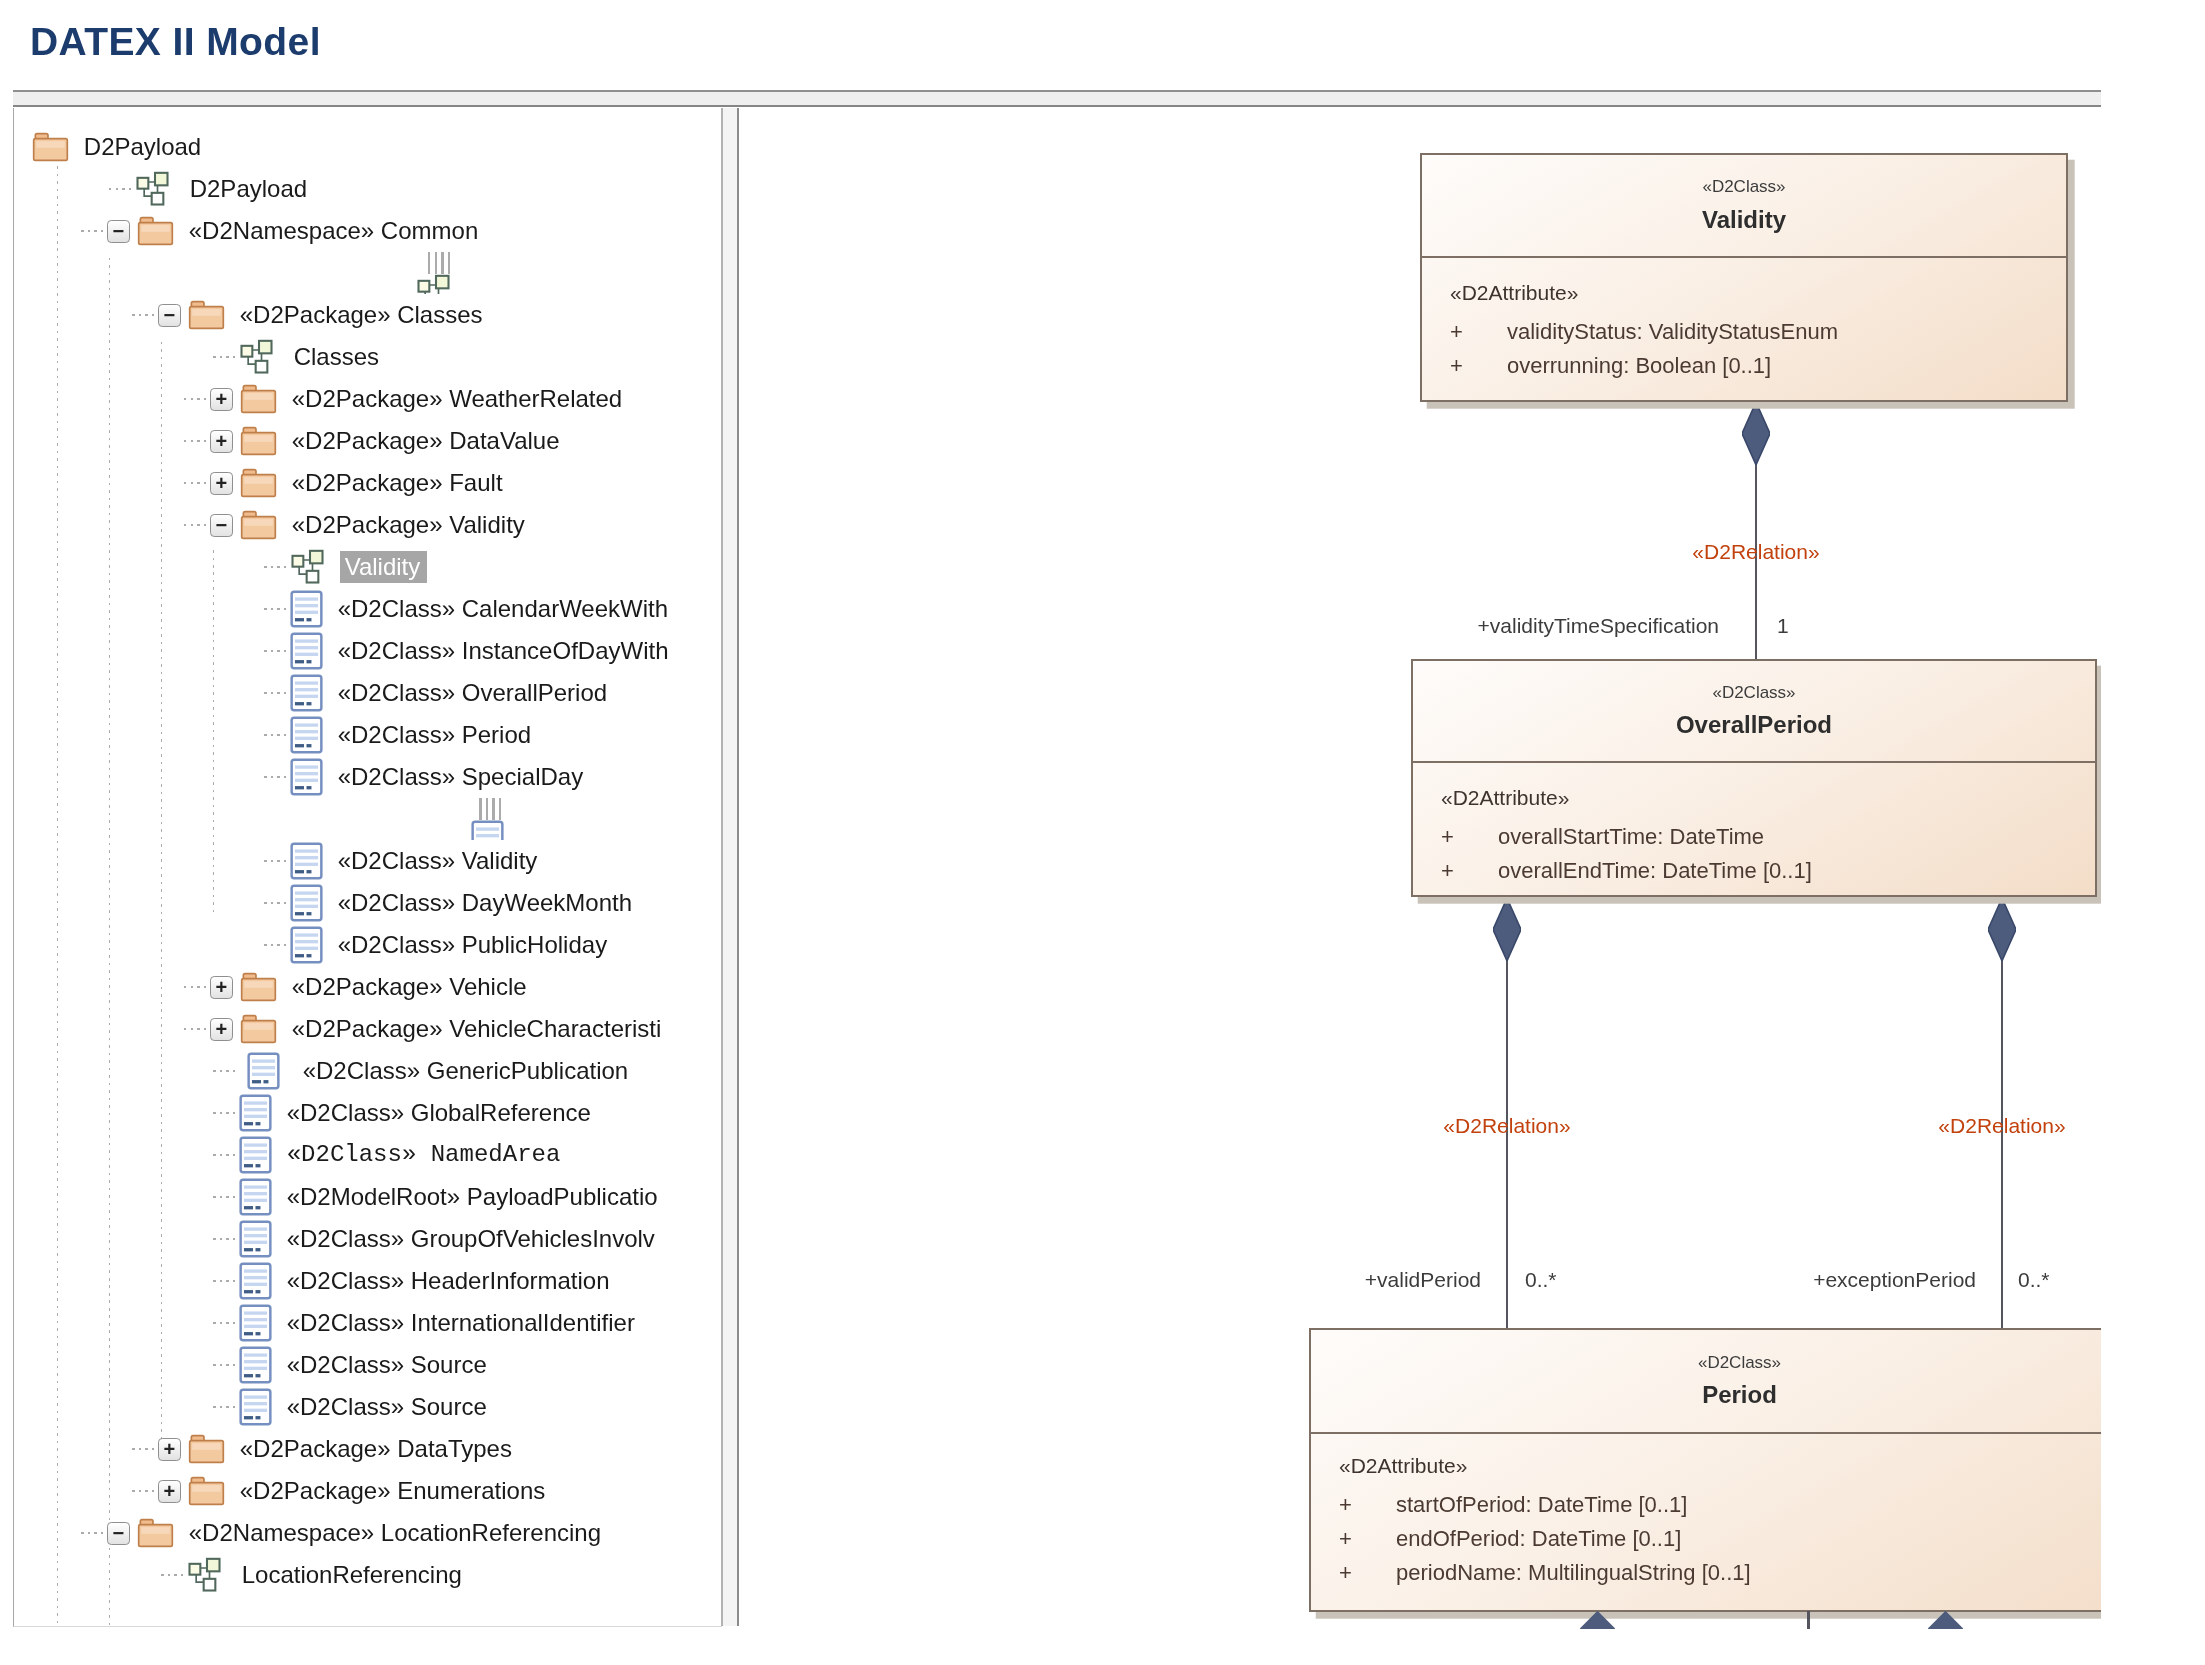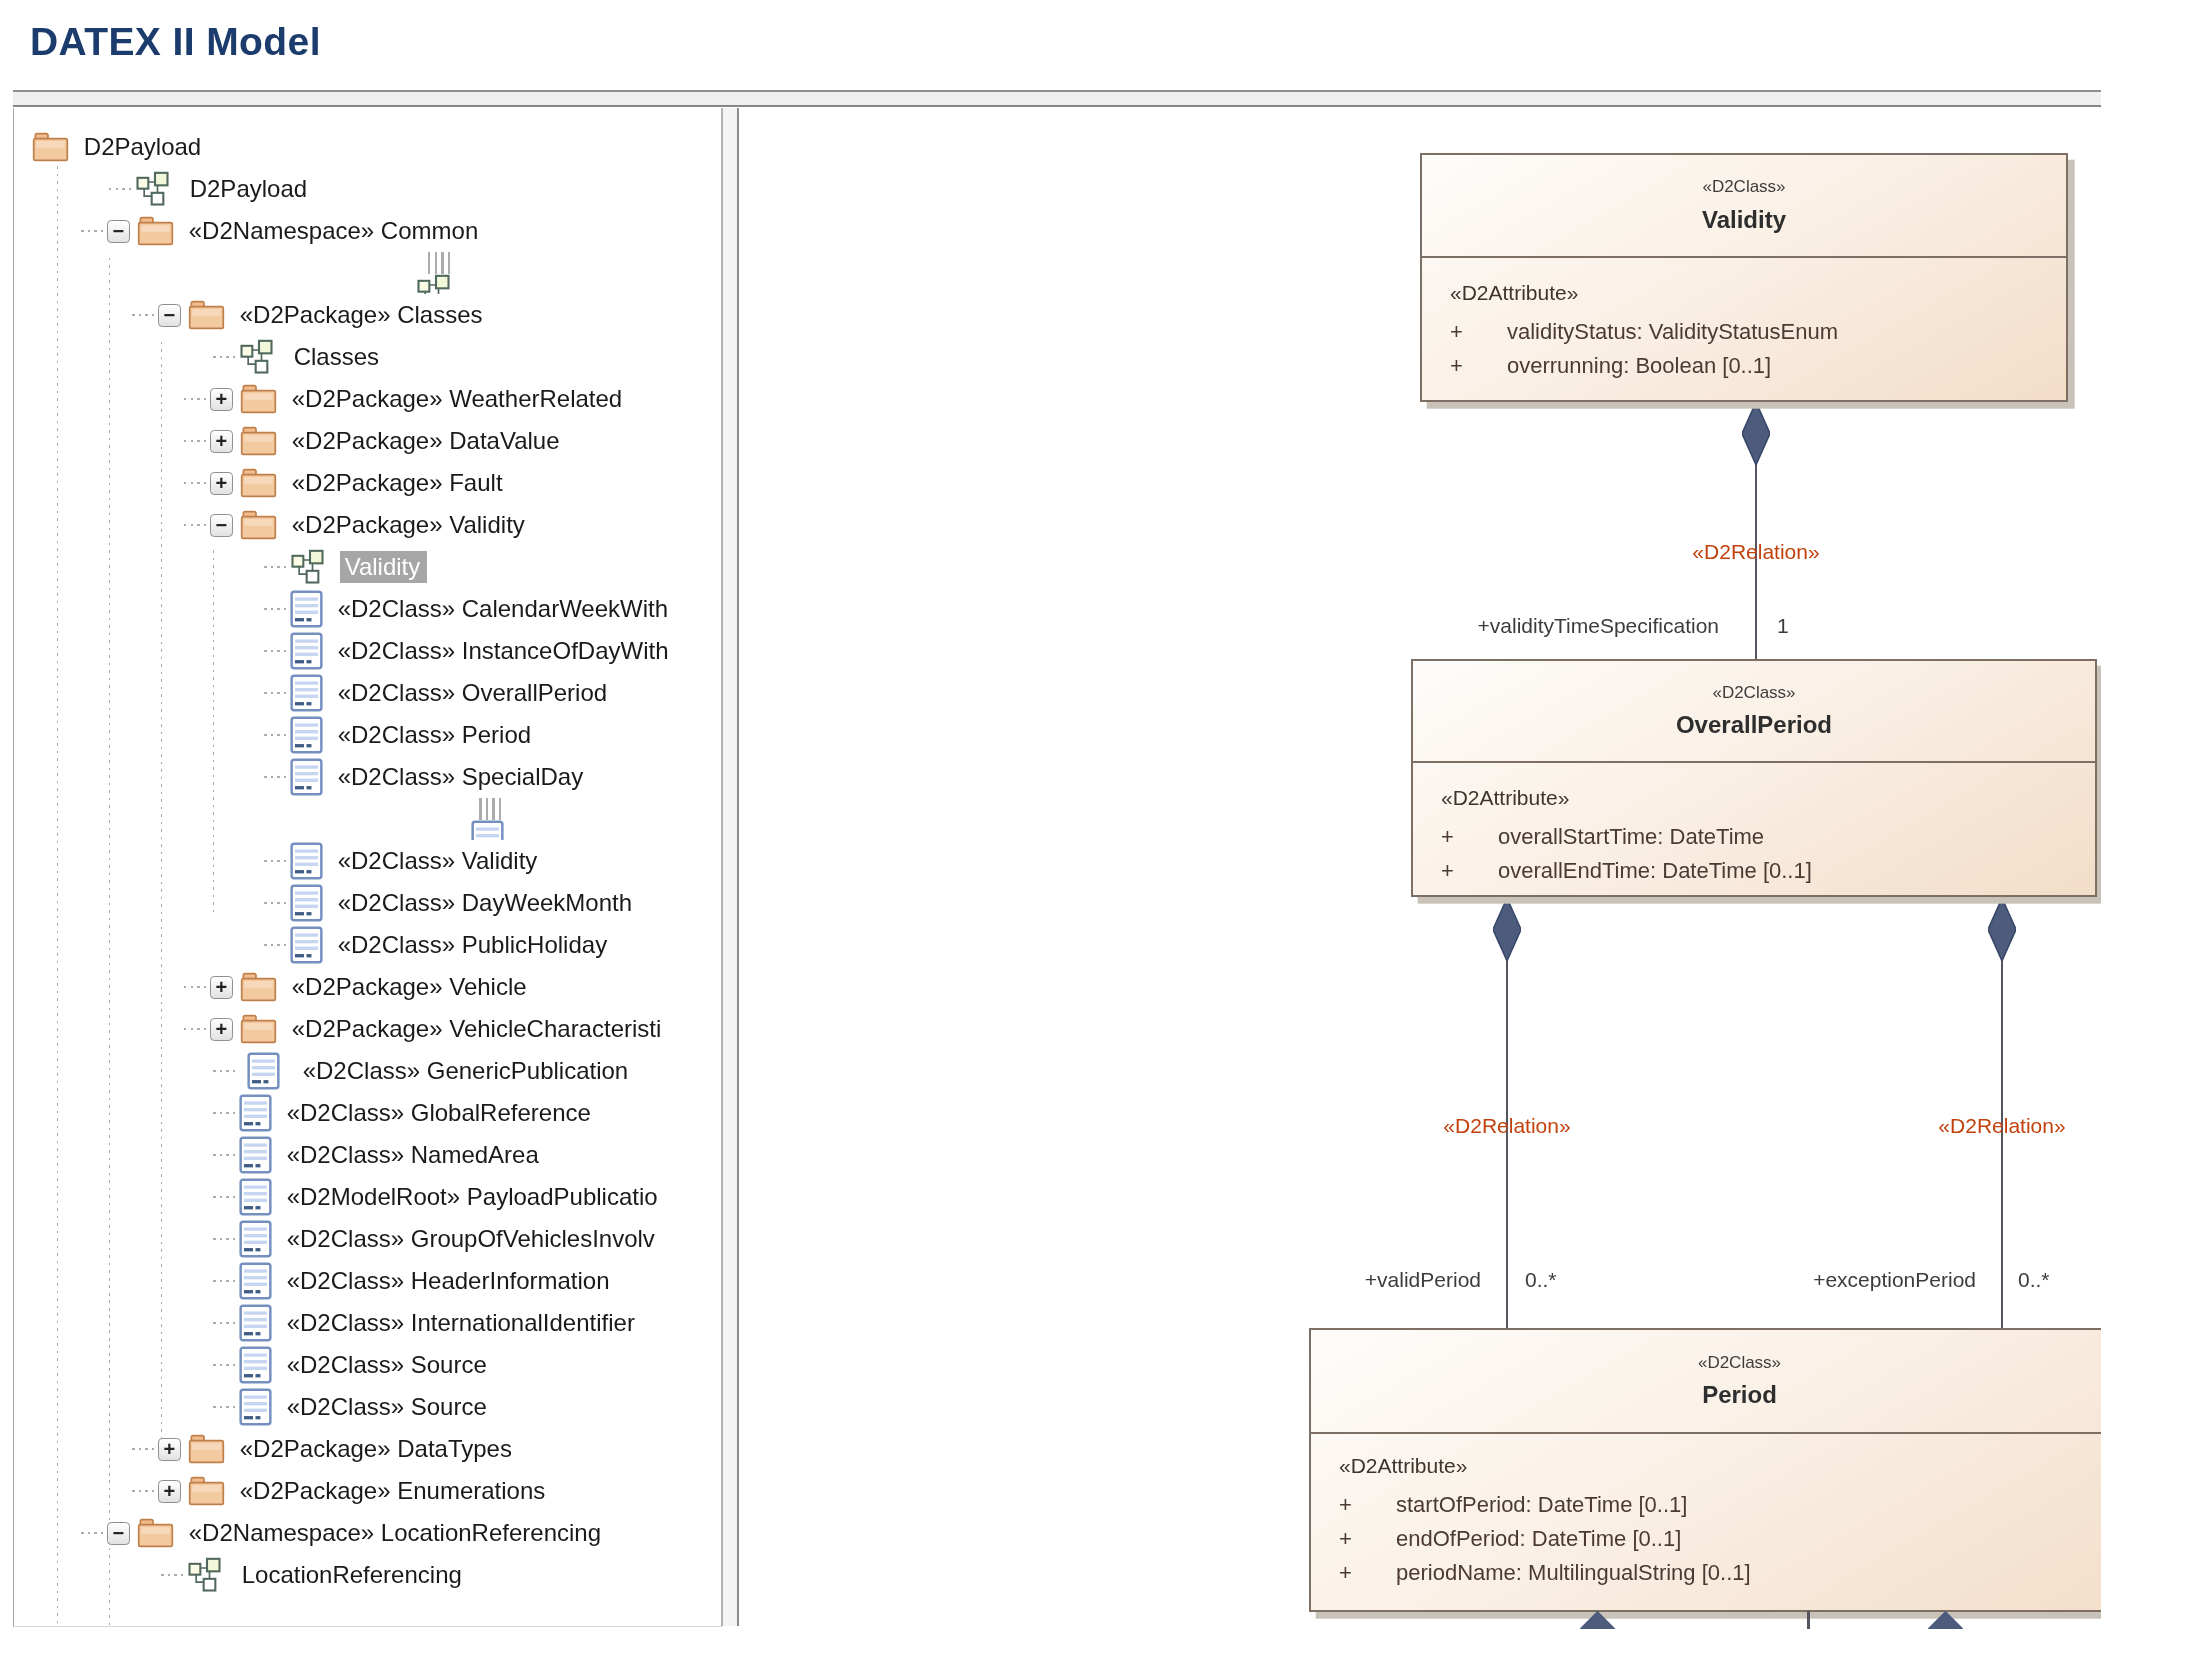--- a/index.html
+++ b/index.html
@@ -367,21 +367,21 @@
               <rect x="2" y="2" width="36" height="42" rx="3" fill="#ffffff" stroke="#7590c0" stroke-width="3"></rect>
               <rect x="6" y="9" width="28" height="4" fill="#c6d6f0"></rect>
               <rect x="6" y="17" width="28" height="4" fill="#c6d6f0"></rect>
               <rect x="6" y="25" width="28" height="4" fill="#c6d6f0"></rect>
               <rect x="6" y="34" width="11" height="4" fill="#3f5d85"></rect>
               <rect x="20" y="34" width="6" height="4" fill="#3f5d85"></rect>
             </svg>
           </span>
           <span class="tree-label">«D2Class» GlobalReference</span>
         </div>
-        <div class="tree-row" style="padding-left: 199px;">
+        <div class="tree-row" style="padding-left: 199px; font-family: Liberation Mono, monospace;">
           <span class="hstub"></span>
           <span class="tree-icon">
             <svg width="33" height="38" viewBox="0 0 40 46">
               <rect x="2" y="2" width="36" height="42" rx="3" fill="#ffffff" stroke="#7590c0" stroke-width="3"></rect>
               <rect x="6" y="9" width="28" height="4" fill="#c6d6f0"></rect>
               <rect x="6" y="17" width="28" height="4" fill="#c6d6f0"></rect>
               <rect x="6" y="25" width="28" height="4" fill="#c6d6f0"></rect>
               <rect x="6" y="34" width="11" height="4" fill="#3f5d85"></rect>
               <rect x="20" y="34" width="6" height="4" fill="#3f5d85"></rect>
             </svg>

